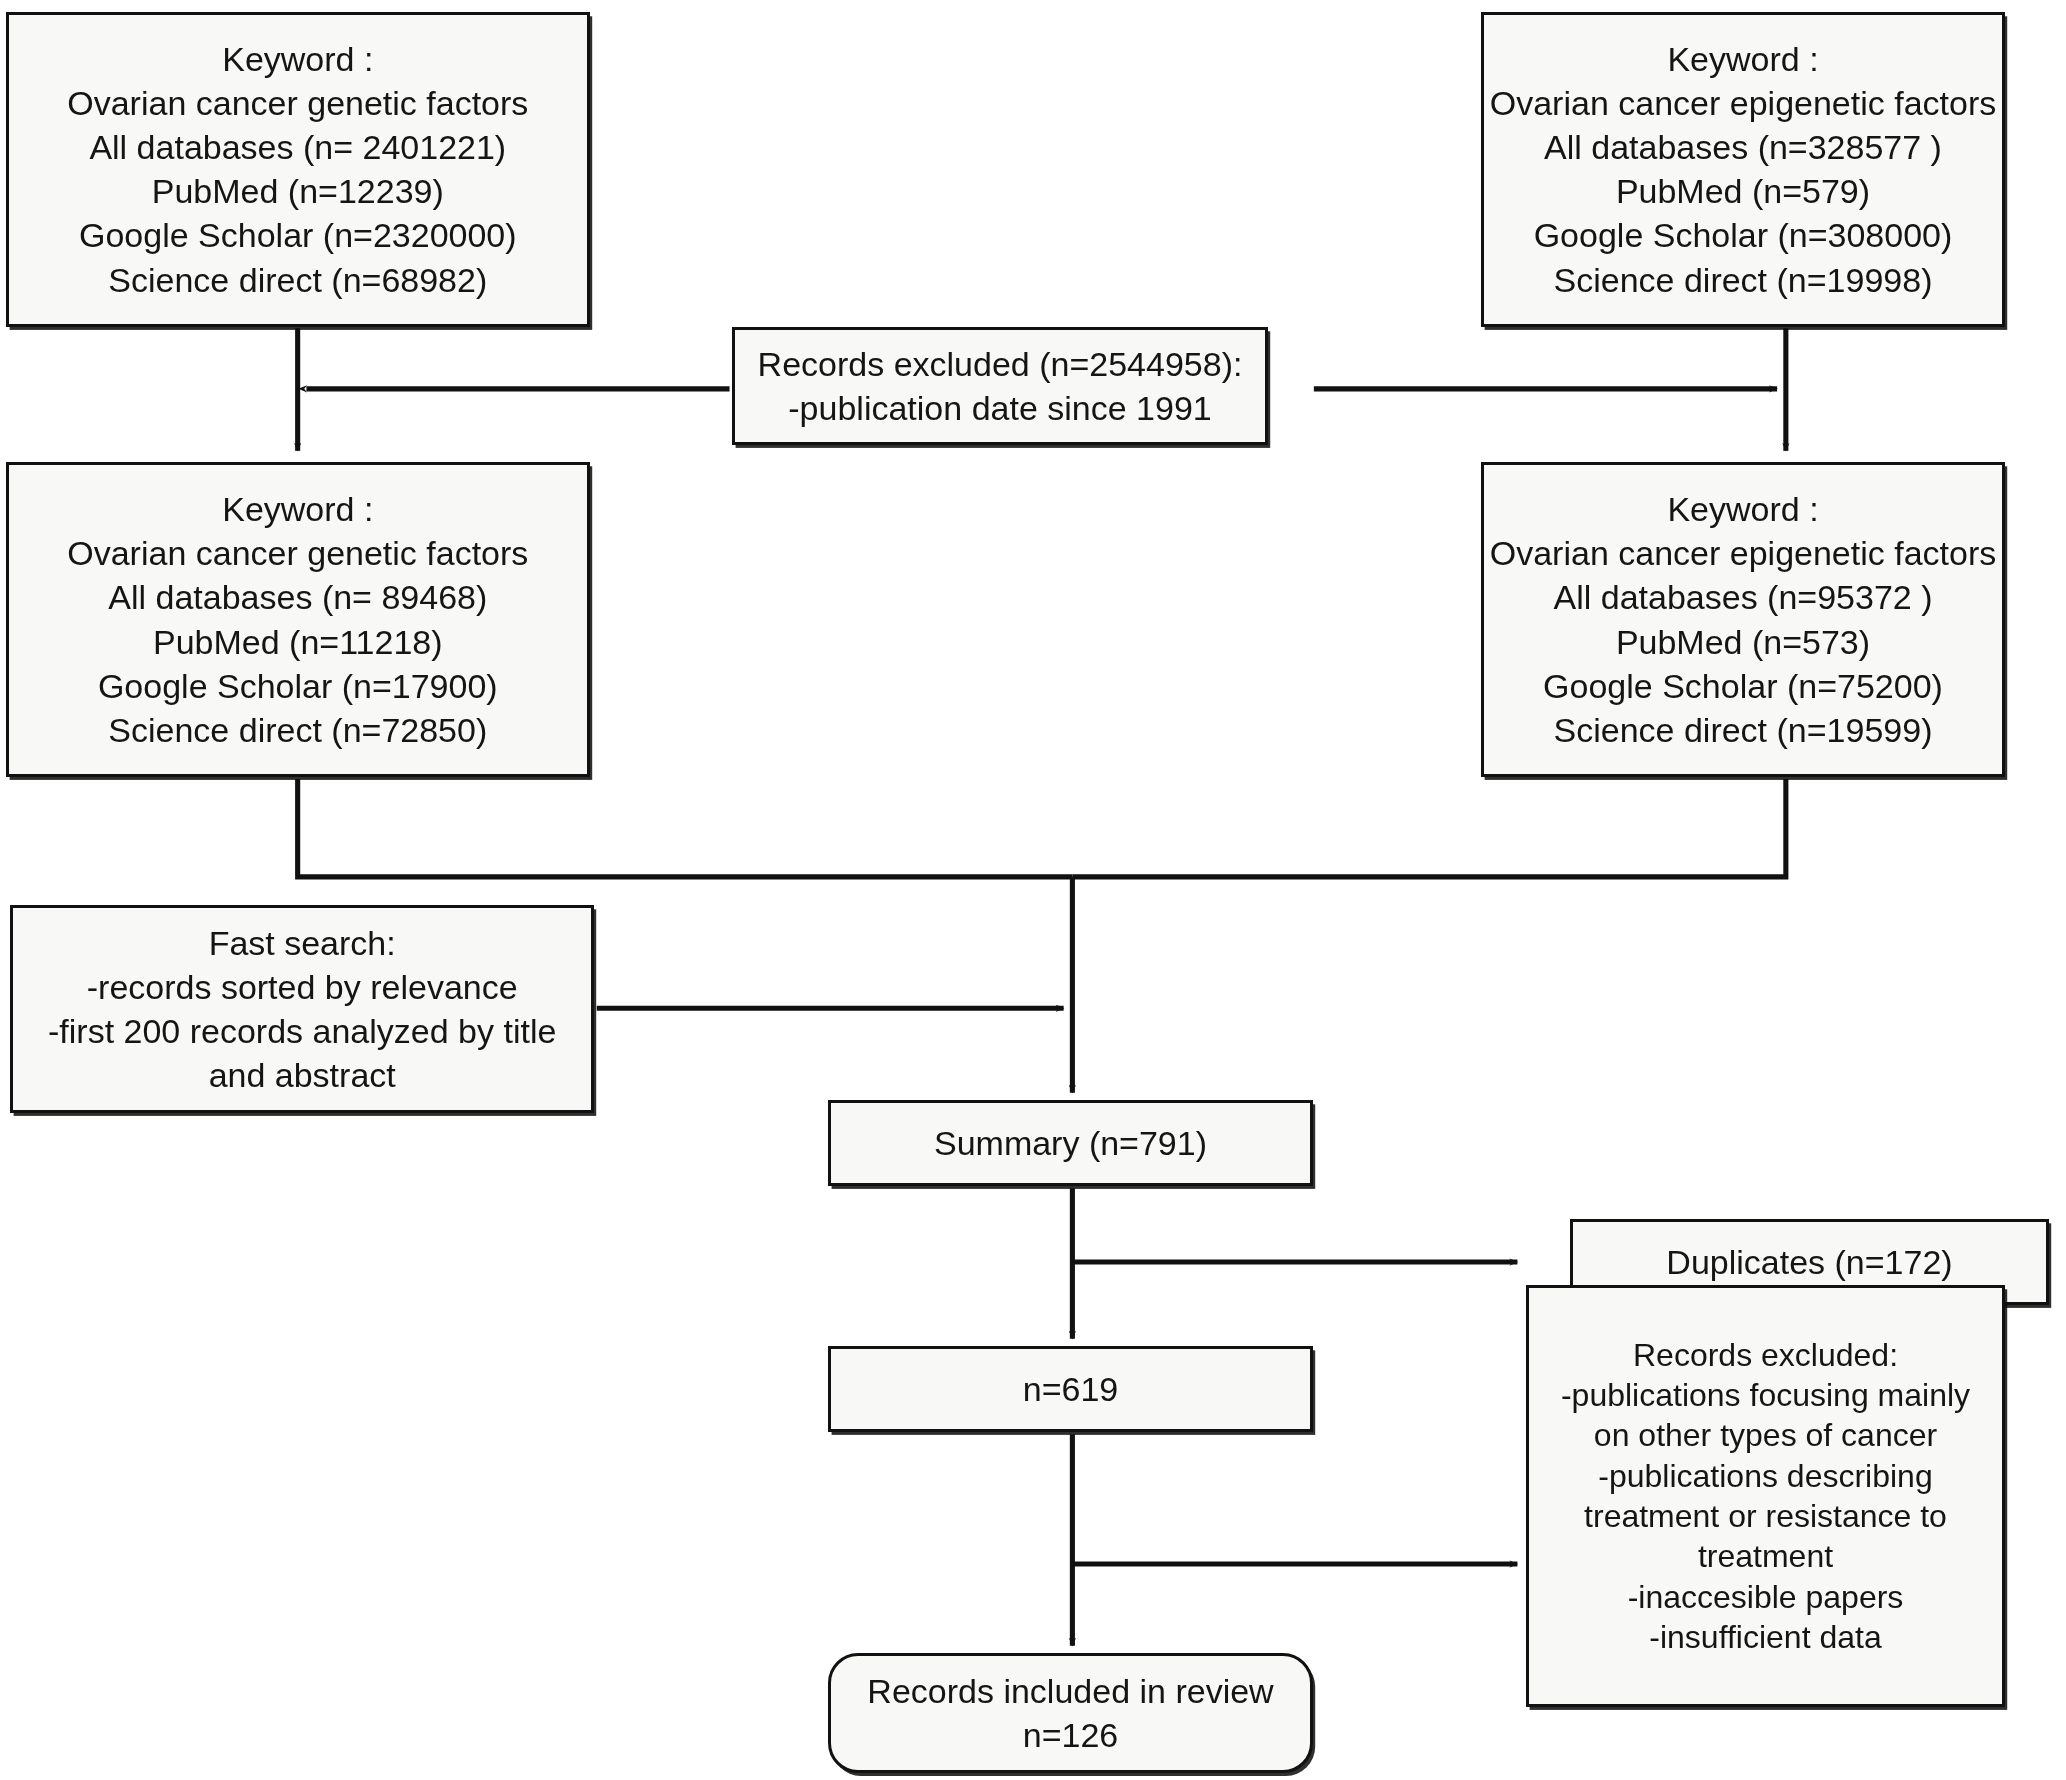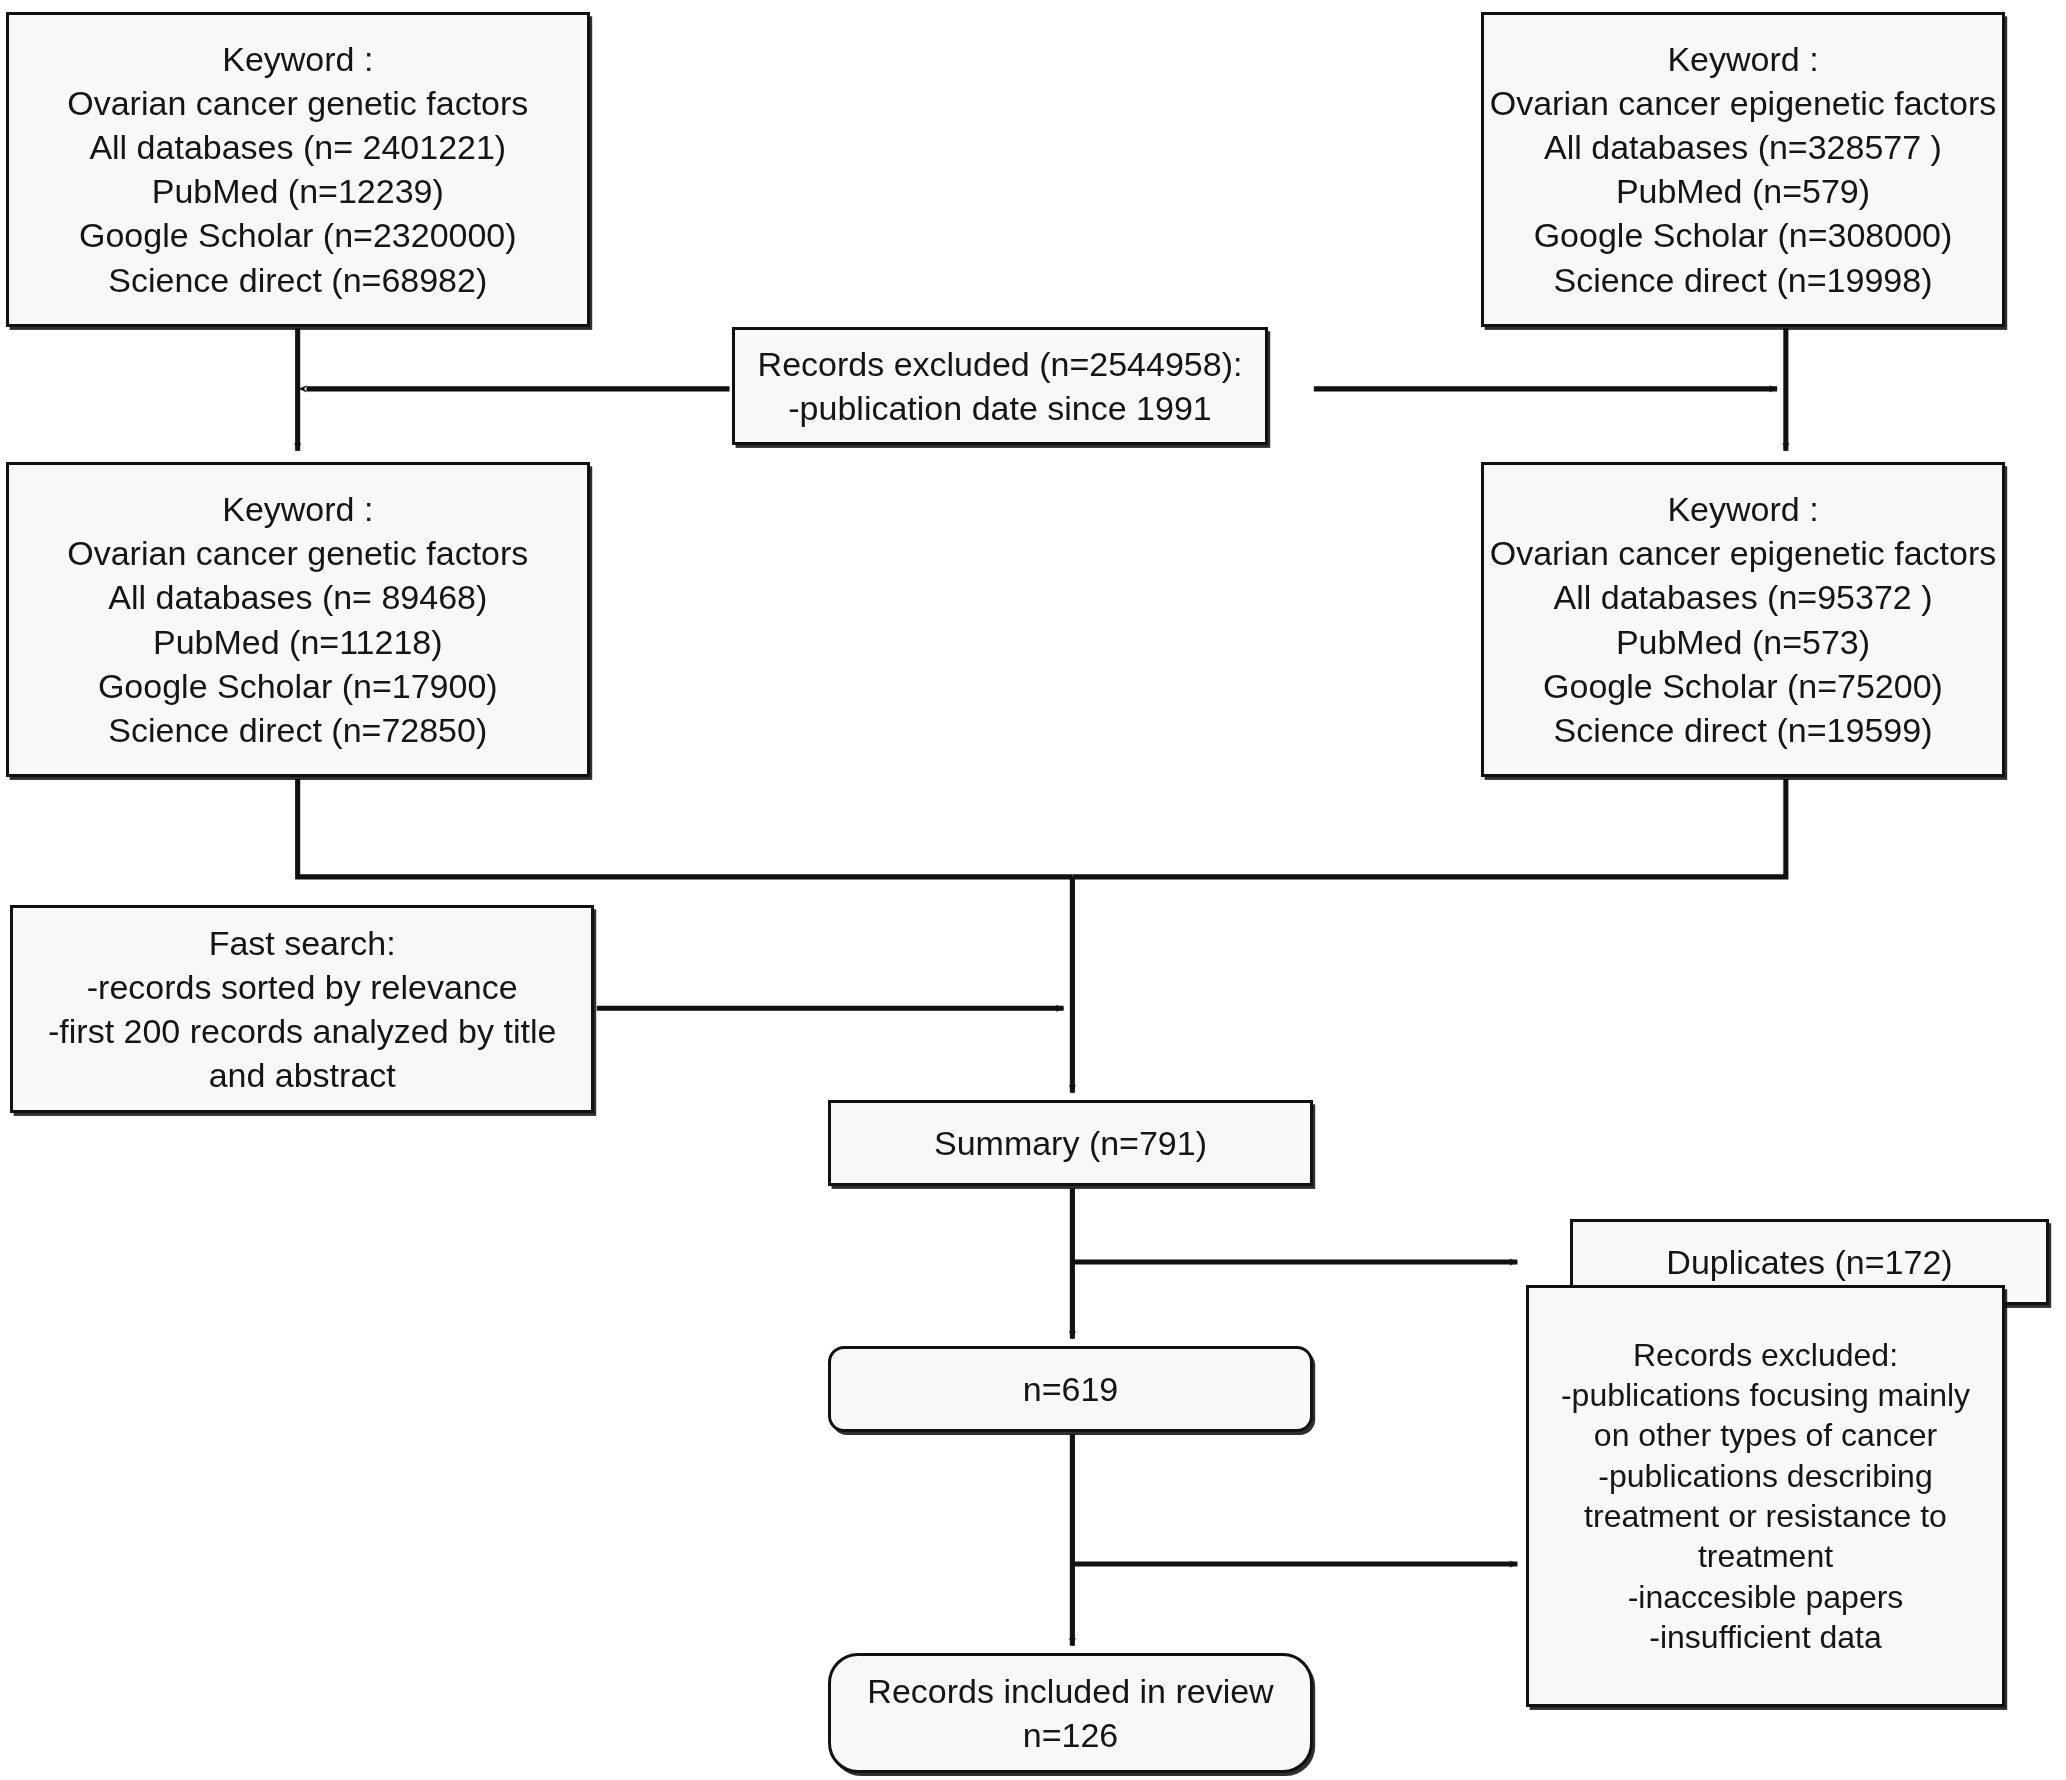--- a/index.html
+++ b/index.html
@@ -45,21 +45,21 @@
   }
   
   #box-genetic-initial      { left: 5.8px;    top: 11.7px;   width: 584px;  height: 315px; }
   #box-epigenetic-initial   { left: 1481px; top: 11.7px;   width: 524px;  height: 315px; }
   #box-records-excluded-date{ left: 732px; top: 327px;  width: 536px;  height: 118px; }
   #box-genetic-filtered     { left: 5.8px;    top: 462px;  width: 584px;  height: 315px; }
   #box-epigenetic-filtered  { left: 1481px; top: 462px;  width: 524px;  height: 315px; }
   #box-fast-search          { left: 10.2px;   top: 905px; width: 584px;  height: 208px; }
   #box-summary              { left: 828px; top: 1100px; width: 485px;  height: 86px; }
   #box-duplicates           { left: 1526px; top: 1219px; width: 479px;  height: 86px; margin-left: 44px; }
-  #box-n619                 { left: 828px; top: 1346px; width: 485px;  height: 86px; border-radius: 16px; }
+  #box-n619                 { left: 828px; top: 1346px; width: 485px;  height: 86px; }
   #box-records-excluded-list{ left: 1526px; top: 1285px; width: 479px;  height: 422px; }
   #box-records-included     { left: 828px; top: 1653px; width: 485px;  height: 120px; border-radius: 30px; }
   #box-records-excluded-list { font-size: 32px; line-height: 1.26; }
 </style>
 </head>
 <body>
 
 <div id="stage">
 
   <svg class="connectors" viewBox="0 0 2832 2440" width="2066" height="1780" xmlns="http://www.w3.org/2000/svg">

